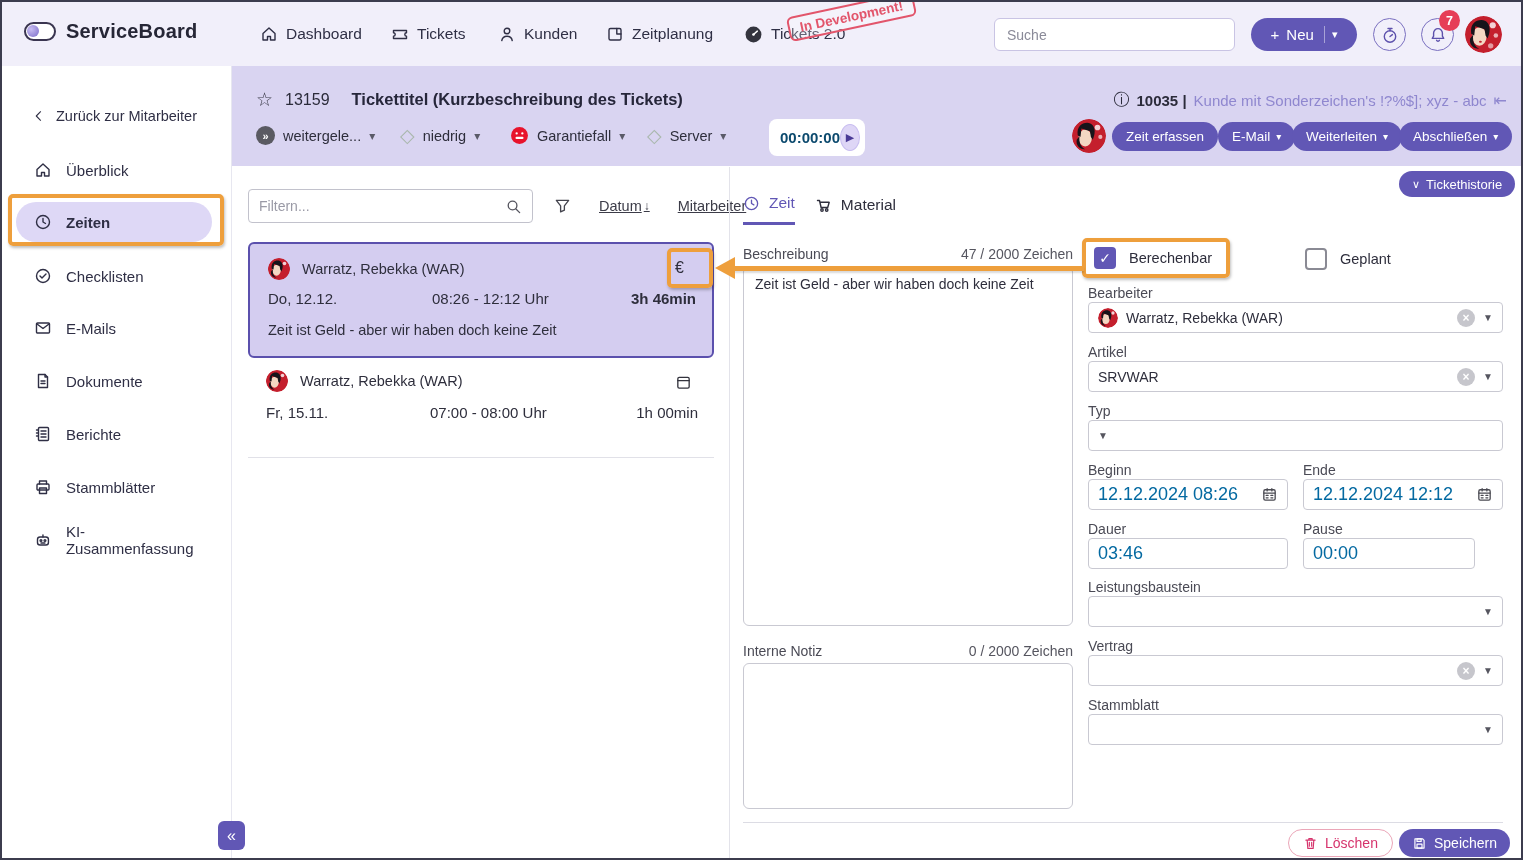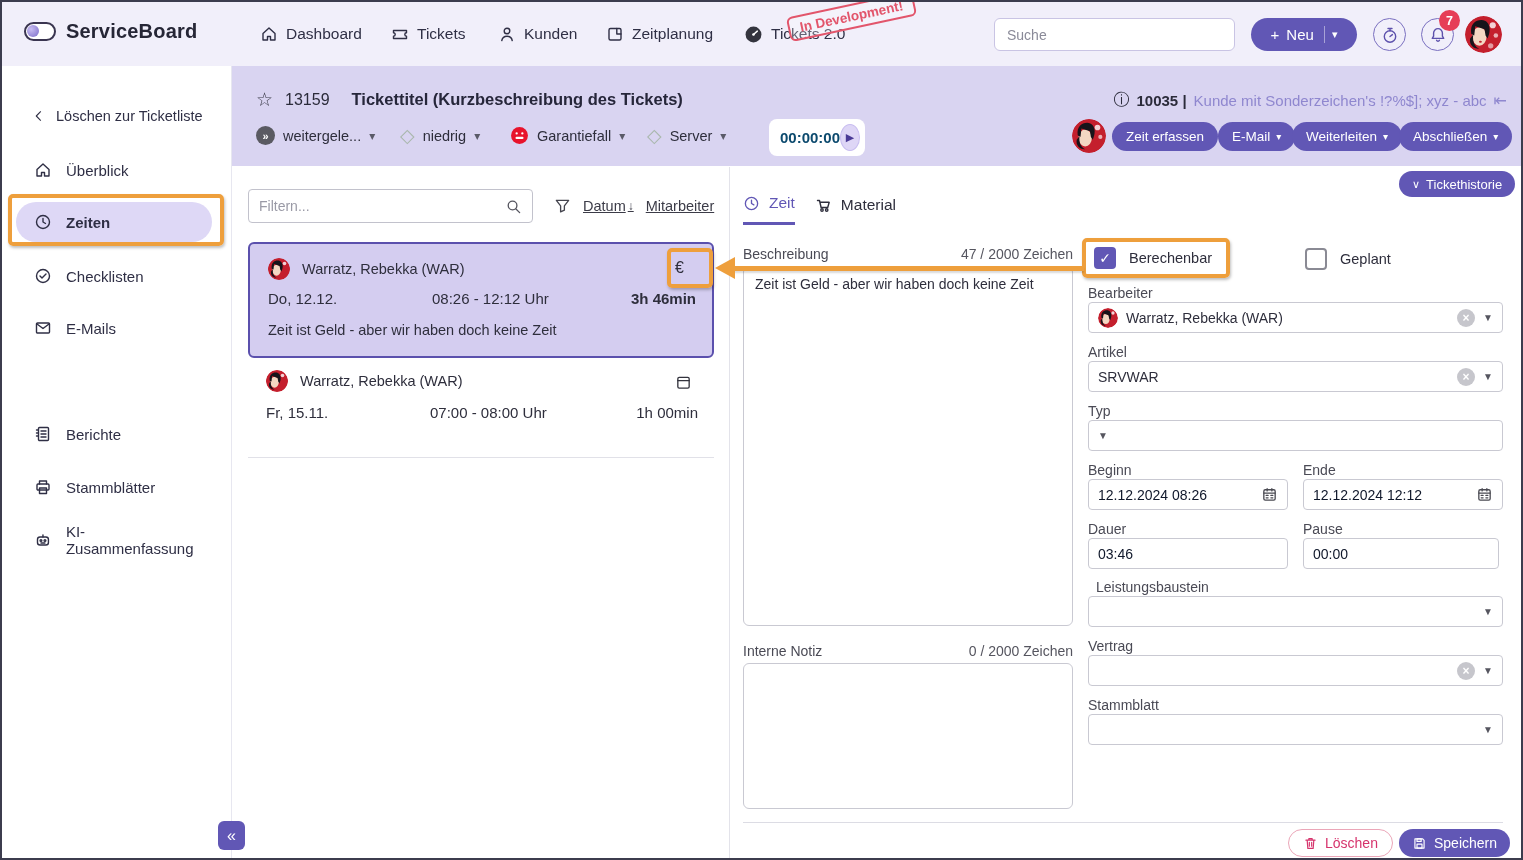--- a/index.html
+++ b/index.html
@@ -71,21 +71,21 @@
   .pill-btn{height:29px;border:none;border-radius:15px;background:var(--purple);color:#fff;font-size:13.5px;
         display:flex;align-items:center;justify-content:center;gap:6px;padding:0 14px;cursor:pointer;font-family:inherit;white-space:nowrap;}
   .hist-btn{position:absolute;left:1397px;top:169px;height:26px;border:none;border-radius:13px;background:var(--purple);
         color:#fff;font-size:13px;display:flex;align-items:center;gap:6px;padding:0 13px;cursor:pointer;font-family:inherit;}
 
   
   .filter-box{position:absolute;left:246px;top:187px;width:285px;height:34px;border:1px solid #c2c2cc;border-radius:4px;background:#fff;}
   .filter-box input{border:none;outline:none;width:240px;height:100%;padding:0 10px;font-size:14px;color:#333;font-family:inherit;background:transparent;}
   .filter-box input::placeholder{color:#9a9aa6;}
   .sort-row{position:absolute;left:552px;top:195px;display:flex;align-items:center;gap:12px;color:#3c3c48;font-size:14.5px;}
-  .sort-link{text-decoration:underline;cursor:pointer;display:flex;gap:2px;align-items:center;}
+  .sort-link{text-decoration:underline;cursor:pointer;display:flex;gap:2px;align-items:center;margin-left:16px;}
   .entry{position:absolute;left:246px;width:466px;}
   .entry.selected{background:var(--sel-bg);border:2px solid var(--sel-border);border-radius:6px;}
   .e-name-row{position:absolute;left:18px;top:14px;display:flex;align-items:center;gap:12px;font-size:14.5px;color:#2e2e3c;}
   .e-cells{position:absolute;left:18px;right:16px;display:flex;font-size:15px;color:#2e2e3c;}
   .e-note{position:absolute;left:18px;font-size:14.5px;color:#2e2e3c;}
   .euro-badge{position:absolute;font-size:16px;color:#2e2e3c;}
   .list-divider{position:absolute;left:246px;top:455px;width:466px;height:1px;background:#e1e1e8;}
 
   
   .v-sep{position:absolute;left:727px;top:165px;width:1px;height:691px;background:#e3e3ea;}
@@ -96,21 +96,21 @@
   .counter{position:absolute;font-size:14px;color:#55555f;text-align:right;}
   .txtarea{position:absolute;left:741px;width:330px;border:1px solid #c9c9d2;border-radius:6px;background:#fff;
         font-size:14px;color:#2e2e3c;padding:9px 11px;resize:none;font-family:inherit;outline:none;}
   .sel,.inp{position:absolute;height:31px;border:1px solid #c9c9d2;border-radius:4px;background:#fff;
         display:flex;align-items:center;font-size:14px;color:#2e2e3c;padding:0 9px;gap:8px;}
   .sel{cursor:pointer;}
   .sel .val{flex:1;white-space:nowrap;overflow:hidden;}
   .clear-x{width:18px;height:18px;border-radius:50%;background:#c6c6cc;color:#fff;font-size:12px;font-weight:bold;
         display:flex;align-items:center;justify-content:center;cursor:pointer;flex:0 0 auto;}
   .sel-caret{color:#55555f;font-size:10px;flex:0 0 auto;cursor:pointer;}
-  .inp input{border:none;outline:none;flex:1;font-size:14px;color:#0f172a;font-family:inherit;background:transparent;min-width:0;}
+  .inp input{border:none;outline:none;flex:1;font-size:18px;color:#0369a1;font-family:inherit;background:transparent;min-width:0;}
   .cal-ic{color:#4a4a52;flex:0 0 auto;cursor:pointer;}
   .cbx{width:22px;height:22px;border-radius:4px;display:flex;align-items:center;justify-content:center;cursor:pointer;}
   .cbx.checked{background:var(--purple);color:#fff;font-size:14px;font-weight:bold;}
   .cbx.empty{background:#fff;border:2px solid #8a8a94;}
   .cb-row{position:absolute;display:flex;align-items:center;gap:13px;font-size:14.5px;color:#2e2e3c;}
   .foot-divider{position:absolute;left:741px;top:820px;width:760px;height:1px;background:#dcdce4;}
   .btn-del{position:absolute;left:1286px;top:827px;height:28px;border:1.5px solid #eba6b8;border-radius:15px;background:#fff;
         color:var(--pink);font-size:14px;display:flex;align-items:center;gap:7px;padding:0 14px;cursor:pointer;font-family:inherit;}
   .btn-save{position:absolute;left:1397px;top:827px;height:28px;border:none;border-radius:15px;background:var(--purple);
         color:#fff;font-size:14px;display:flex;align-items:center;gap:7px;padding:0 13px;cursor:pointer;font-family:inherit;}
@@ -203,21 +203,21 @@
           <ellipse cx="15" cy="25" rx="1.4" ry="1" fill="#c2222e"></ellipse>
         </svg>
     </span>
   </header>
 
   <aside class="sidebar">
     <div class="back-link">
       <svg class="ic" width="14" height="14" viewBox="0 0 18 18">
           <path d="M11 3.5 5.5 9l5.5 5.5"></path>
         </svg>
-      <span>Löschen zur Ticketliste</span>
+      <span>Zurück zur Mitarbeiter</span>
     </div>
 
     <div class="side-item" style="top:84px;">
       <svg class="ic" width="18" height="18" viewBox="0 0 18 18">
           <path d="M3 8.5 9 3l6 5.5V15h-4.5v-3.5h-3V15H3z"></path>
         </svg>
       <span>Überblick</span>
     </div>
     <div class="side-item active" style="top:136px;">
       <svg class="ic" width="18" height="18" viewBox="0 0 18 18">
@@ -232,20 +232,27 @@
           <path d="m6 9 2 2 4-4"></path>
         </svg>
       <span>Checklisten</span>
     </div>
     <div class="side-item" style="top:242px;">
       <svg class="ic" width="18" height="18" viewBox="0 0 18 18">
           <rect x="2.5" y="4" width="13" height="10" rx="1"></rect>
           <path d="m3 5 6 4.5L15 5"></path>
         </svg>
       <span>E-Mails</span>
+    </div>
+    <div class="side-item" style="top:295px;">
+      <svg class="ic" width="18" height="18" viewBox="0 0 18 18">
+          <path d="M4.5 2.5h6.5l2.5 2.5v10.5h-9z"></path>
+          <path d="M11 2.5V5h2.5M7 9h4M7 11.5h4"></path>
+        </svg>
+      <span>Dokumente</span>
     </div>
     <div class="side-item" style="top:348px;">
       <svg class="ic" width="18" height="18" viewBox="0 0 18 18">
           <rect x="4.5" y="2.5" width="10" height="13" rx="1"></rect>
           <path d="M7 6h5M7 9h5M7 12h5M2.5 5h1.3M2.5 8h1.3M2.5 11h1.3"></path>
         </svg>
       <span>Berichte</span>
     </div>
     <div class="side-item" style="top:401px;">
       <svg class="ic" width="18" height="18" viewBox="0 0 18 18">
@@ -494,25 +501,25 @@
         <rect x="3" y="4" width="12" height="11" rx="1.5"></rect>
         <path d="M3 7.5h12M6.5 2.8v2.4M11.5 2.8v2.4M5.5 10h2M5.5 12.5h2M10.5 10h2M10.5 12.5h2"></path>
       </svg>
   </div>
 
   <span class="fld-label" style="left:1086px;top:519px;">Dauer</span>
   <div class="inp" style="left:1086px;top:536px;width:200px;">
     <input value="03:46" style="">
   </div>
   <span class="fld-label" style="left:1301px;top:519px;">Pause</span>
-  <div class="inp" style="left:1301px;top:536px;width:196px;">
+  <div class="inp" style="left:1301px;top:536px;width:172px;">
     <input value="00:00" style="">
   </div>
 
-  <span class="fld-label" style="left:1086px;top:577px;margin-left:8px;">Leistungsbaustein</span>
+  <span class="fld-label" style="left:1086px;top:577px;">Leistungsbaustein</span>
   <div class="sel" style="left:1086px;top:594px;width:415px;">
     <span class="val"></span>
     <span class="sel-caret">▼</span>
   </div>
 
   <span class="fld-label" style="left:1086px;top:636px;">Vertrag</span>
   <div class="sel" style="left:1086px;top:653px;width:415px;">
     <span class="val"></span>
     <span class="clear-x">×</span>
     <span class="sel-caret">▼</span>

